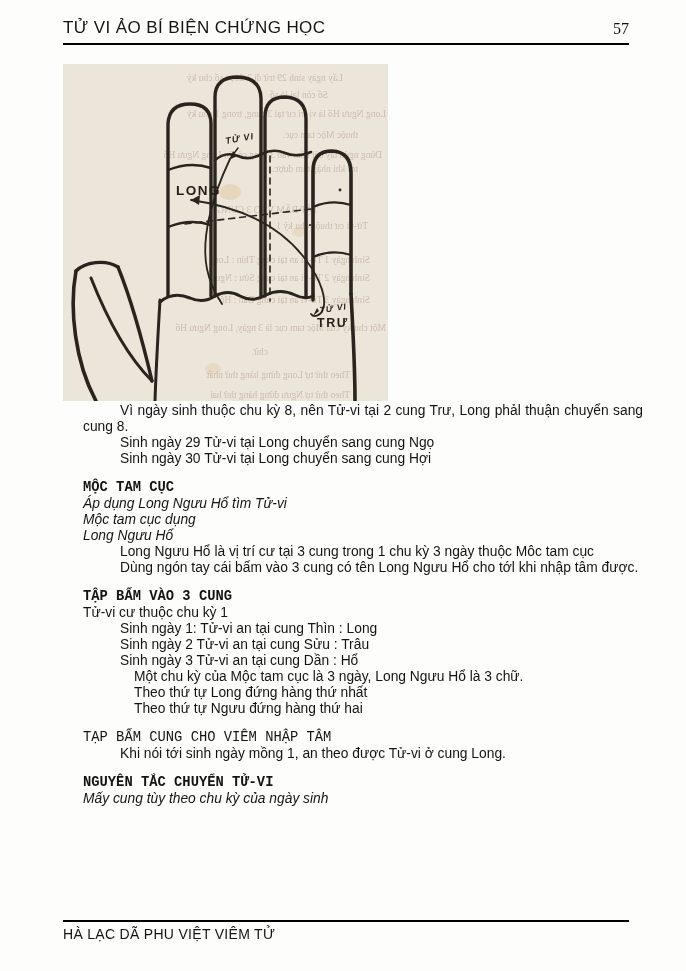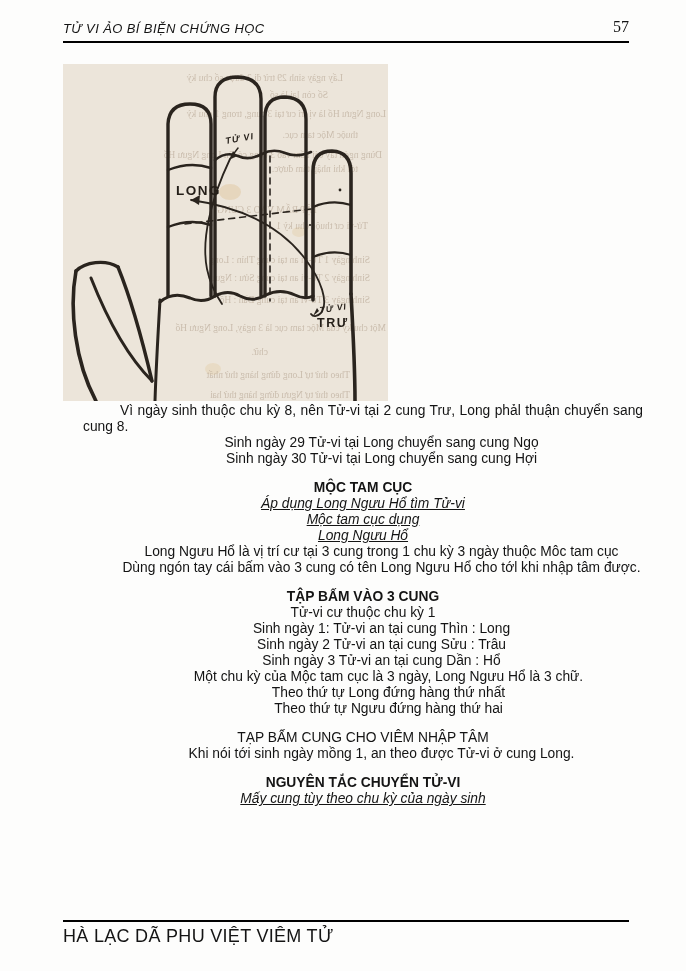--- a/index.html
+++ b/index.html
@@ -6,39 +6,39 @@
   body{
     width:686px;height:971px;background:#fdfdfc;position:relative;
     font-family:"Liberation Sans",sans-serif;color:#141414;overflow:hidden;
   }
   
   .hdr{
     position:absolute;left:63px;right:57px;top:18px;
     border-bottom:2px solid #000;padding-bottom:5px;
     display:flex;justify-content:space-between;align-items:flex-end;
   }
-  .hdr-title{font-size:13px;letter-spacing:.4px;font-style:italic;}
+  .hdr-title{font-size:17px;letter-spacing:.4px;}
   .hdr-page{font-family:"Liberation Serif",serif;font-size:16px;text-align:right;}
   
   .fig{position:absolute;left:63px;top:64px;width:325px;height:337px;}
   .fig svg{display:block;}
   
   .content{position:absolute;left:63px;top:403px;width:560px;margin-left:20px;}
-  .bl{font-size:13.8px;line-height:16px;text-align:center;}
+  .bl{font-size:13.8px;line-height:16px;}
   .ind{padding-left:37px;}
   .ind2{padding-left:51px;}
   .jus{text-align:justify;text-indent:37px;}
   .bold{font-weight:bold;}
-  .it{font-style:italic;text-decoration:underline;}
-  .gap{margin-top:13px;}
+  .it{font-style:italic;}
+  .gap{margin-top:13px;font-family:Liberation Mono, monospace;}
   
   .ftr{
     position:absolute;left:63px;right:57px;top:920px;
     border-top:2px solid #000;padding-top:4px;
-    font-size:18px;letter-spacing:.3px;
+    font-size:14px;letter-spacing:.3px;
   }
   .ghost{font-family:"Liberation Serif",serif;fill:#b4a390;opacity:.6;}
   .handlbl{font-weight:bold;letter-spacing:1.5px;fill:#241e18;}
   .script{font-style:italic;font-weight:bold;fill:#241e18;letter-spacing:1px;}
 </style>
 </head>
 <body>
 
 <div class="hdr">
   <span class="hdr-title">TỬ VI ẢO BÍ BIỆN CHỨNG HỌC</span>

